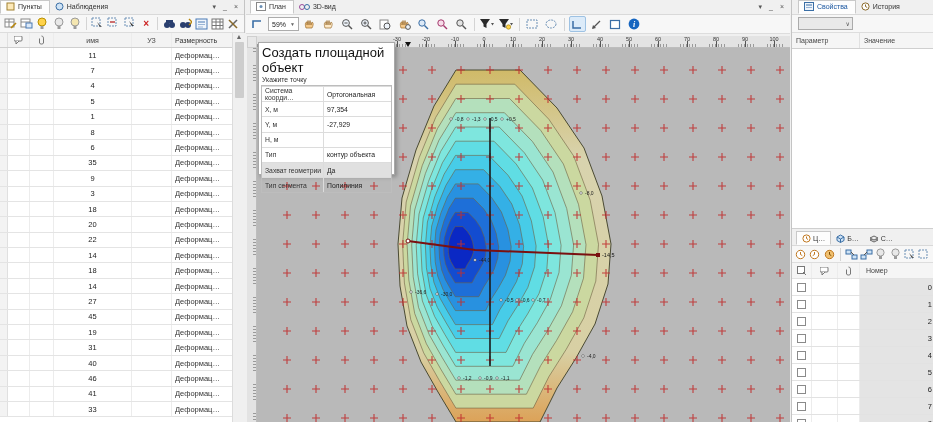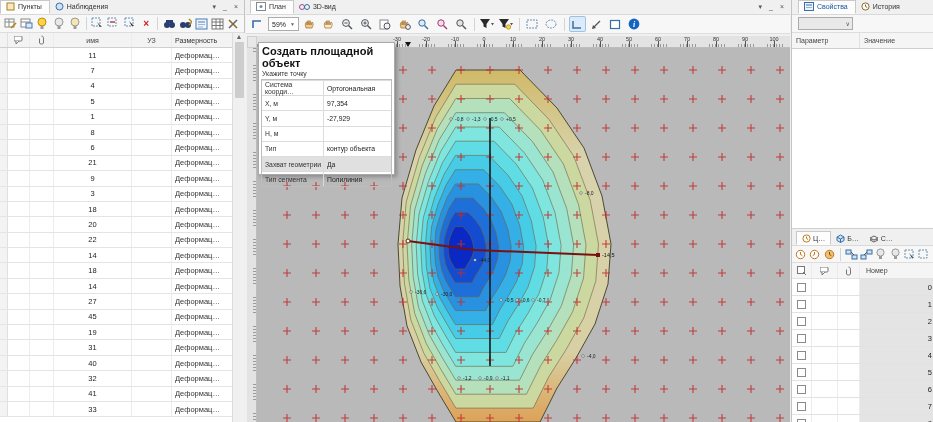--- a/index.html
+++ b/index.html
@@ -44,21 +44,21 @@
   .rmajor { position:absolute; bottom:0; width:1px; height:6px; background:#555; }
   #vruler { left:247px; top:48px; width:10px; height:374px; background:#e3e3e3; border-right:1px solid #bdbdbd; }
   #vruler .ticks { position:absolute; top:0; right:0; height:100%; width:3px;
       background:repeating-linear-gradient(180deg,#9a9a9a 0 .6px,transparent .6px 2.9px); }
   #canvas { left:257px; top:48px; width:533px; height:374px; background:#b9b9b9; }
   #zoombox { display:flex; align-items:center; font-size:7px; background:#fff; border:1px solid #acacac;
              height:14px; padding:0 3px; gap:4px; color:#222; }
   
   #dlg { left:258px; top:42px; width:137px; height:133px; background:#fff; border:1px solid #a8a8a8;
          box-shadow:2px 2px 4px rgba(0,0,0,.25); font-size:6.8px; z-index:5; }
-  #dlg .t { font-weight:bold; font-size:11px; padding:2px 3px 0 3px; color:#111; }
+  #dlg .t { font-weight:normal; font-size:13px; padding:2px 3px 0 3px; color:#111; }
   #dlg .p { padding:1px 3px 2px 3px; color:#333; }
   .drow { display:flex; height:15.2px; border-top:1px solid #dcdcdc; align-items:center; }
   .drow .dl { width:62px; padding-left:3px; color:#333; border-right:1px solid #dcdcdc; height:100%;
               display:flex; align-items:center; }
   .drow .dv { flex:1; padding-left:3px; color:#222; }
   .drow.hl { background:#e0e0e0; }
   #dlg .grid { border:1px solid #bdbdbd; margin:0 2px; }
   
   #right { left:791px; top:0; width:142px; height:422px; background:#f0f0f0; border-left:1px solid #c4c4c4; }
   #props-head { display:flex; height:16px; background:#f5f5f5; border-bottom:1px solid #cfcfcf;
@@ -261,21 +261,21 @@
           <div class="c1"></div>
           <div class="c2"></div>
           <div class="c3">6</div>
           <div class="c4"></div>
           <div class="c5">Деформац…</div>
         </div>
         <div class="lt-row">
           <div class="c0"></div>
           <div class="c1"></div>
           <div class="c2"></div>
-          <div class="c3">21</div>
+          <div class="c3">35</div>
           <div class="c4"></div>
           <div class="c5">Деформац…</div>
         </div>
         <div class="lt-row">
           <div class="c0"></div>
           <div class="c1"></div>
           <div class="c2"></div>
           <div class="c3">9</div>
           <div class="c4"></div>
           <div class="c5">Деформац…</div>
@@ -373,21 +373,21 @@
           <div class="c1"></div>
           <div class="c2"></div>
           <div class="c3">40</div>
           <div class="c4"></div>
           <div class="c5">Деформац…</div>
         </div>
         <div class="lt-row">
           <div class="c0"></div>
           <div class="c1"></div>
           <div class="c2"></div>
-          <div class="c3">32</div>
+          <div class="c3">46</div>
           <div class="c4"></div>
           <div class="c5">Деформац…</div>
         </div>
         <div class="lt-row">
           <div class="c0"></div>
           <div class="c1"></div>
           <div class="c2"></div>
           <div class="c3">41</div>
           <div class="c4"></div>
           <div class="c5">Деформац…</div>

